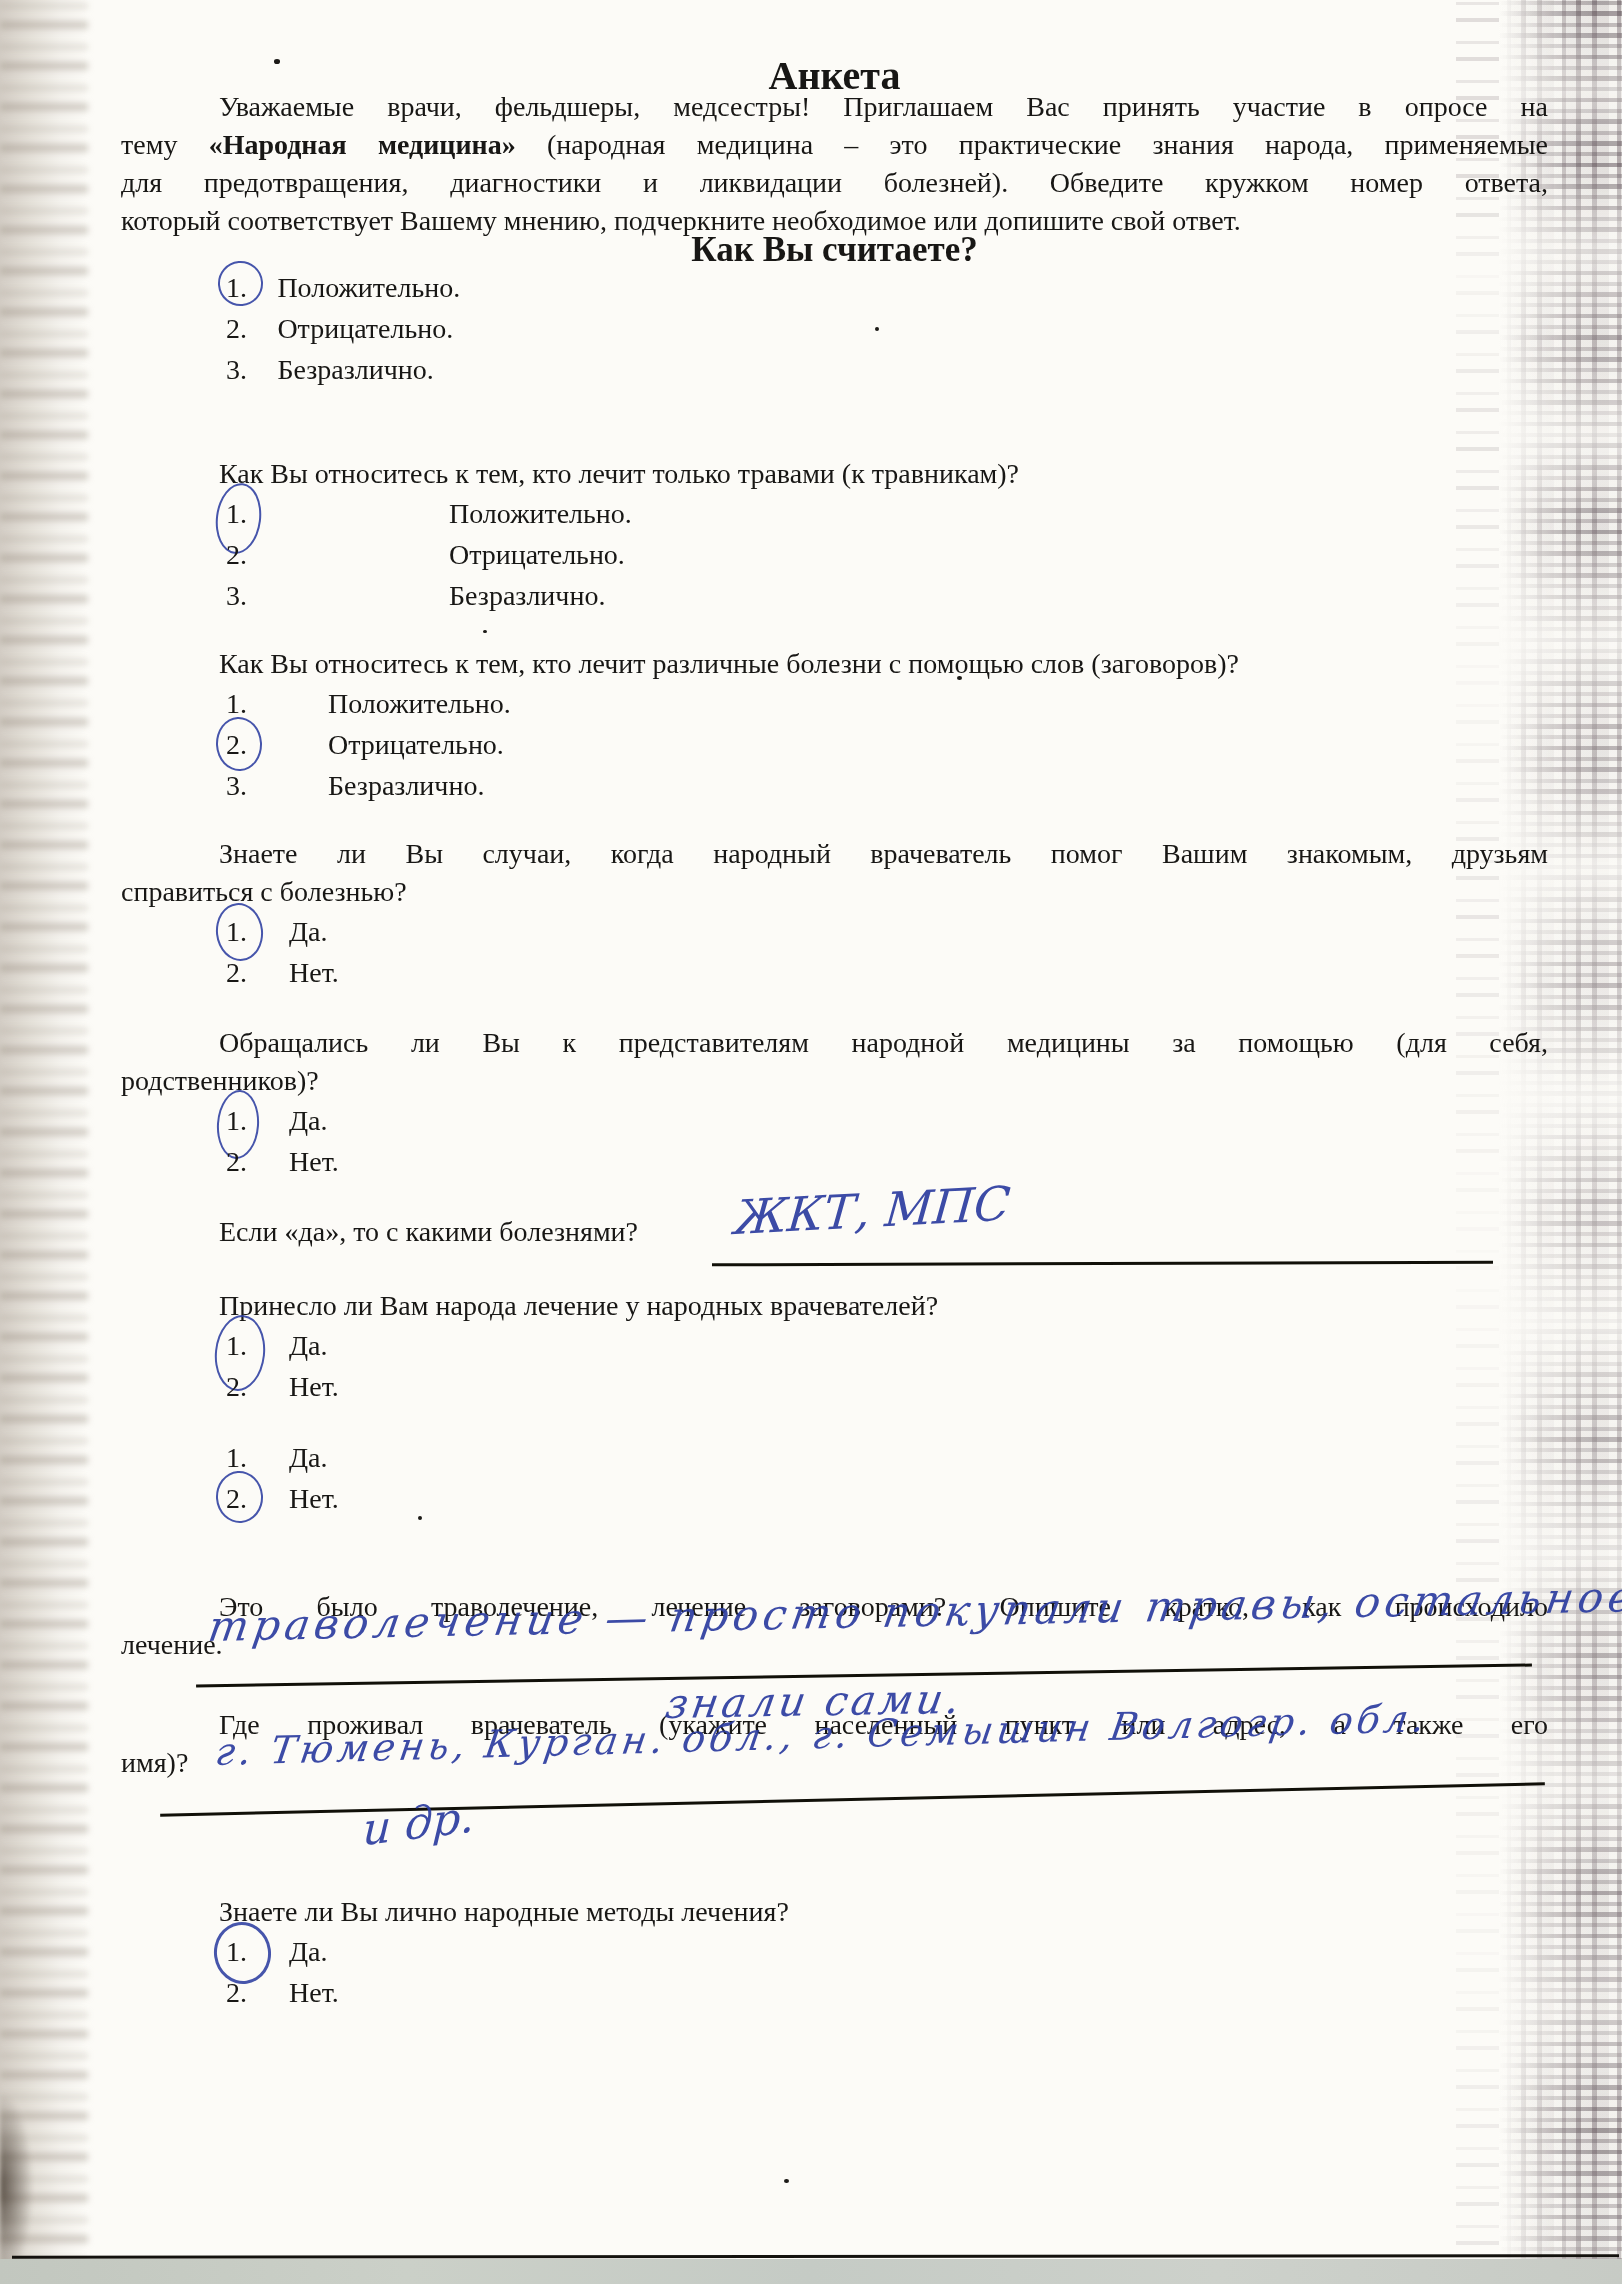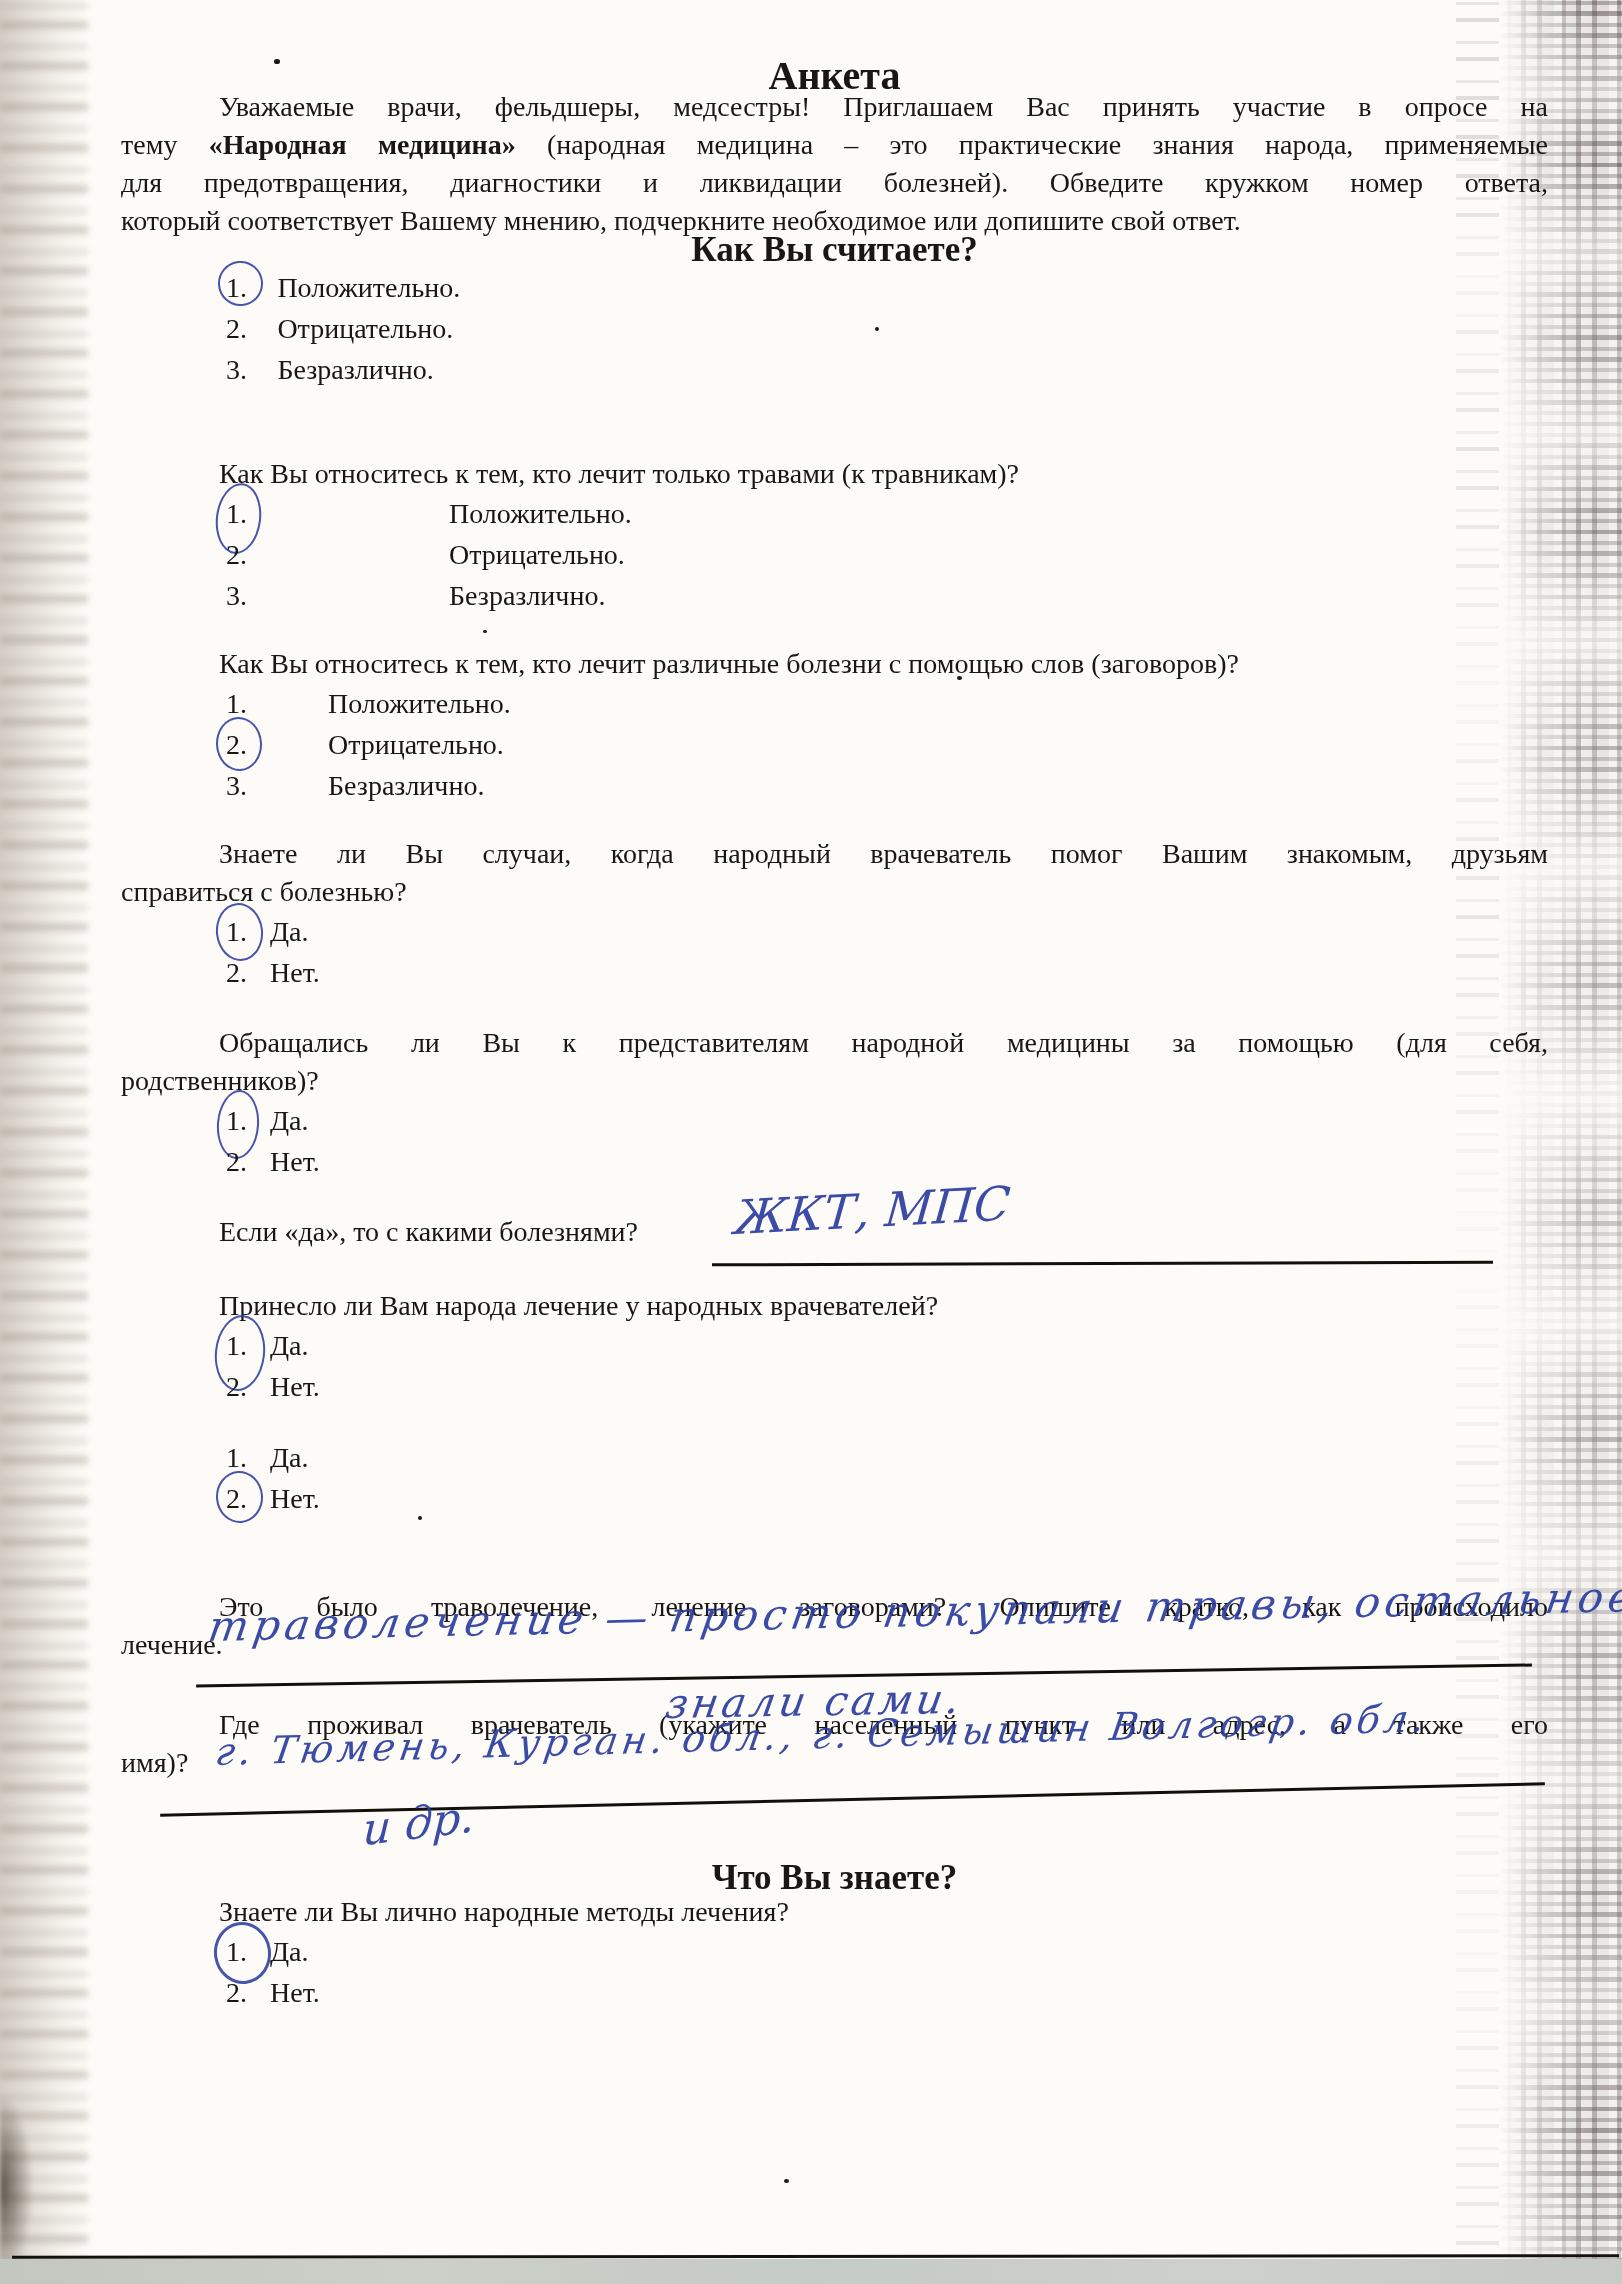--- a/index.html
+++ b/index.html
@@ -56,21 +56,21 @@
   .q-herb .num.circled::before{width:41px;height:67px;top:-10.5px;left:-10.5px;transform:rotate(7deg);border-radius:50% 50%;}
   .q-words .num.circled::before{width:42px;height:50px;top:-7.2px;left:-9.8px;transform:rotate(-3deg);}
   .q-cases .num.circled::before{width:43px;height:54px;top:-8.5px;left:-10.5px;transform:rotate(-6deg);}
   .q-applied .num.circled::before{width:38px;height:65px;top:-9.8px;left:-9.1px;transform:rotate(4deg);}
   .q-benefit .num.circled::before{width:46px;height:72px;top:-9.8px;left:-11px;transform:rotate(6deg);}
   .q-harm .num.circled::before{width:43px;height:48px;top:-7.2px;left:-10.5px;transform:rotate(-4deg);}
   .q-know .num.circled::before{width:51px;height:56px;top:-9.1px;left:-12.4px;border-width:3.3px;transform:rotate(-8deg);}
   .lbl-std{margin-left:14.4px;}
   .lbl-herb{margin-left:186px;}
   .lbl-words{margin-left:65px;}
-  .lbl-yn{margin-left:7px;font-family:Liberation Serif, serif;}
+  .lbl-yn{margin-left:26px;font-family:Liberation Serif, serif;}
   
   .uline{position:absolute;height:2.6px;background:#111009;}
   .hw{position:absolute;font-family:"DejaVu Serif",serif;font-style:italic;color:var(--pen,#2b3a9c);
     white-space:nowrap;transform-origin:left center;opacity:.92;}
 </style>
 </head>
 <body>
 
 <div class="page">
 
@@ -153,21 +153,20 @@
     <div class="abs" style="top:1588px">
       <div class="jline ind">Это было траволечение, лечение заговорами? Опишите кратко, как происходило</div>
       <div class="jleft">лечение.</div>
     </div>
 
     <div class="abs" style="top:1706px">
       <div class="jline ind">Где проживал врачеватель (укажите населенный пункт или адрес, а также его</div>
       <div class="jleft">имя)?</div>
     </div>
 
-    <div class="abs h2" style="top:1858px">Что Вы знаете?</div>
 
     <div class="abs q-know" style="top:1893px">
       <div class="q-text ind">Знаете ли Вы лично народные методы лечения?</div>
       <div class="opt"><span class="num circled">1.</span><span class="lbl-yn">Да.</span></div>
       <div class="opt"><span class="num">2.</span><span class="lbl-yn">Нет.</span></div>
     </div>
 
   </div>
 
   <div class="uline" style="left:712px;top:1262px;width:781px;transform:rotate(-.2deg)"></div>

